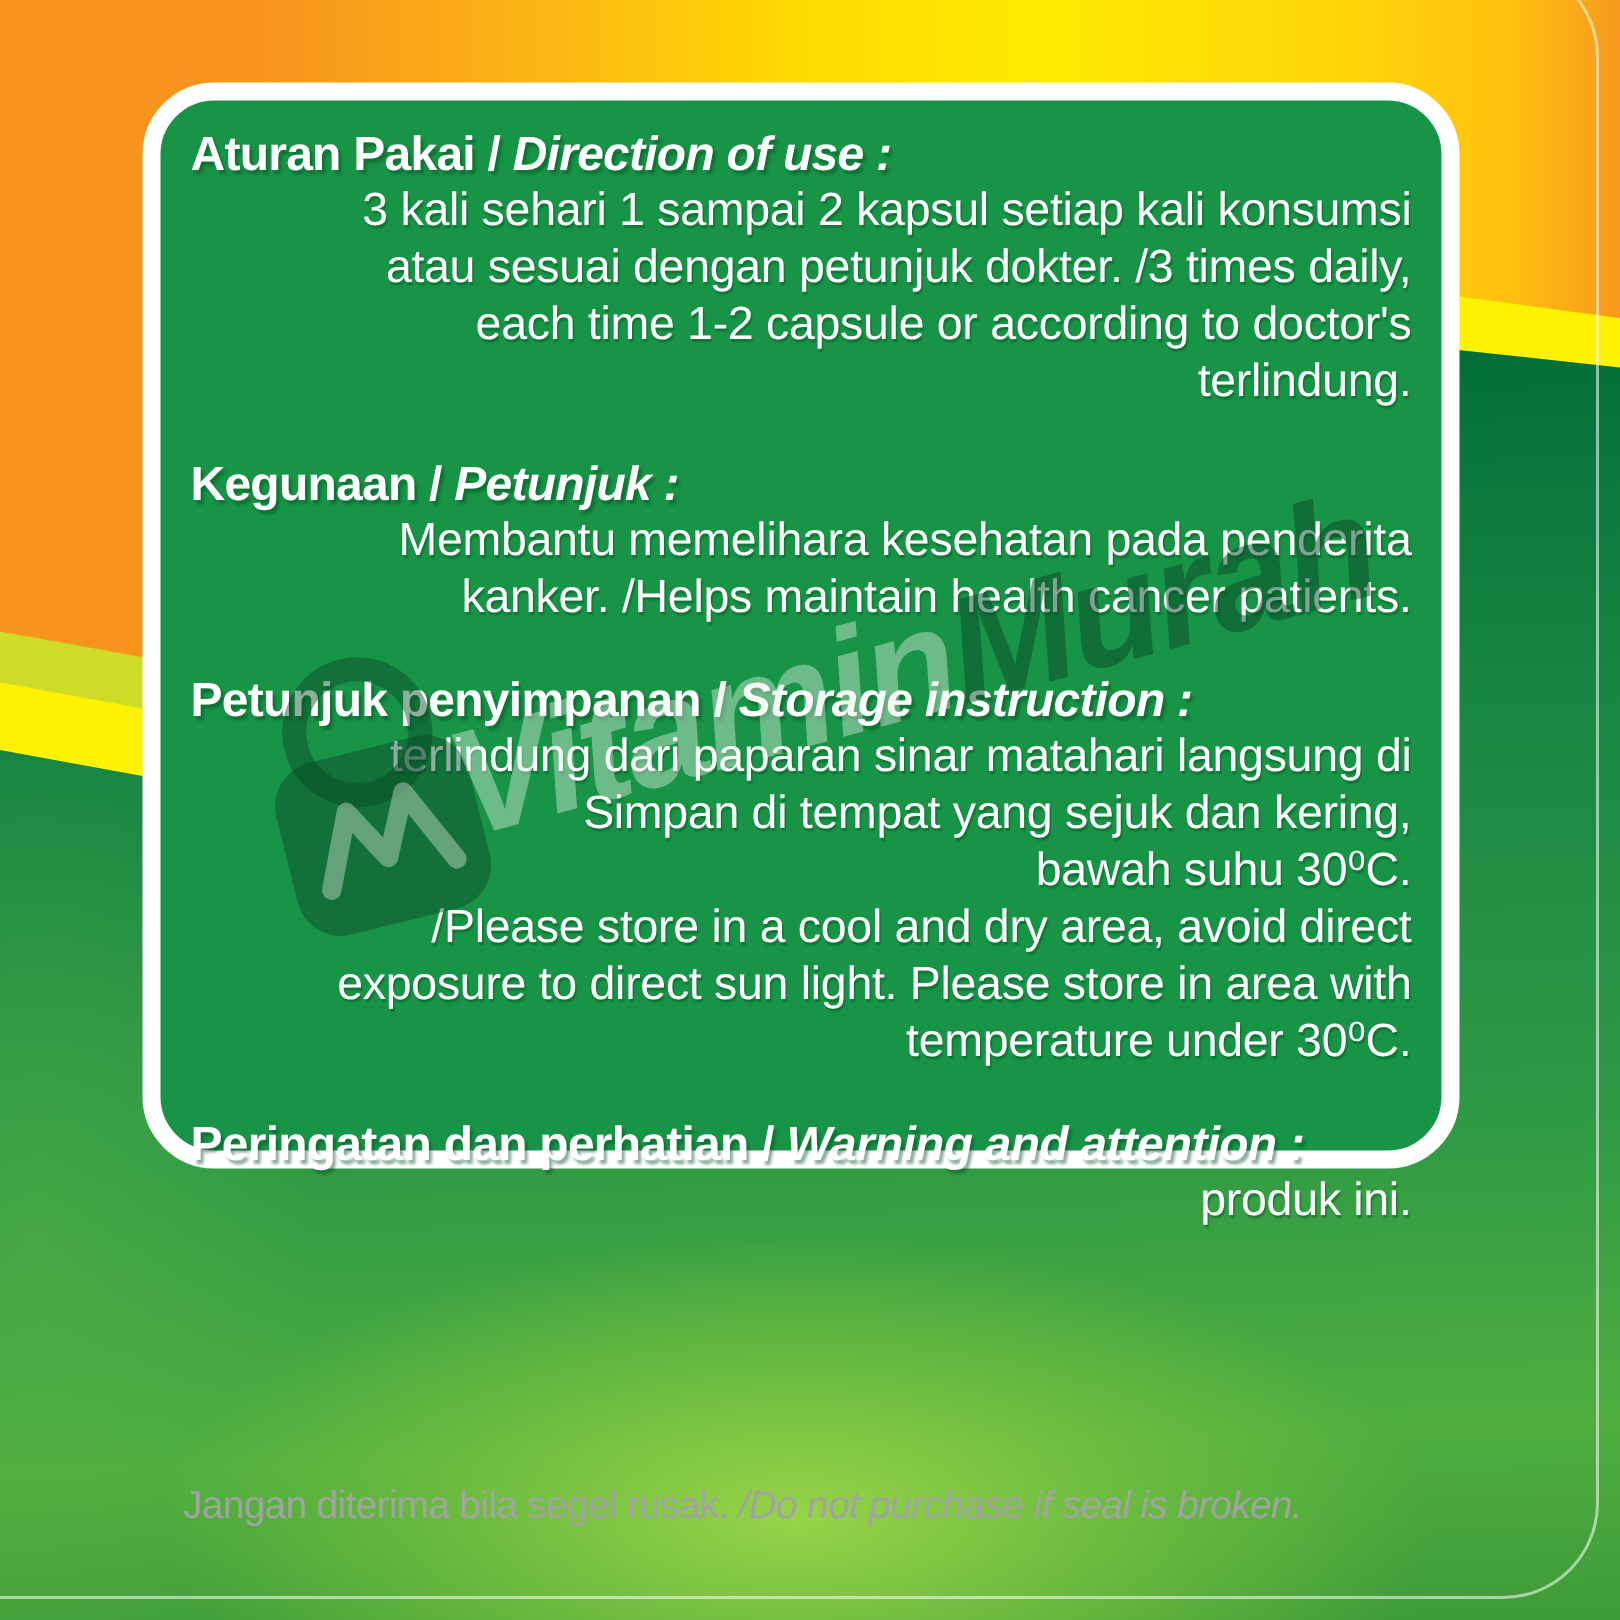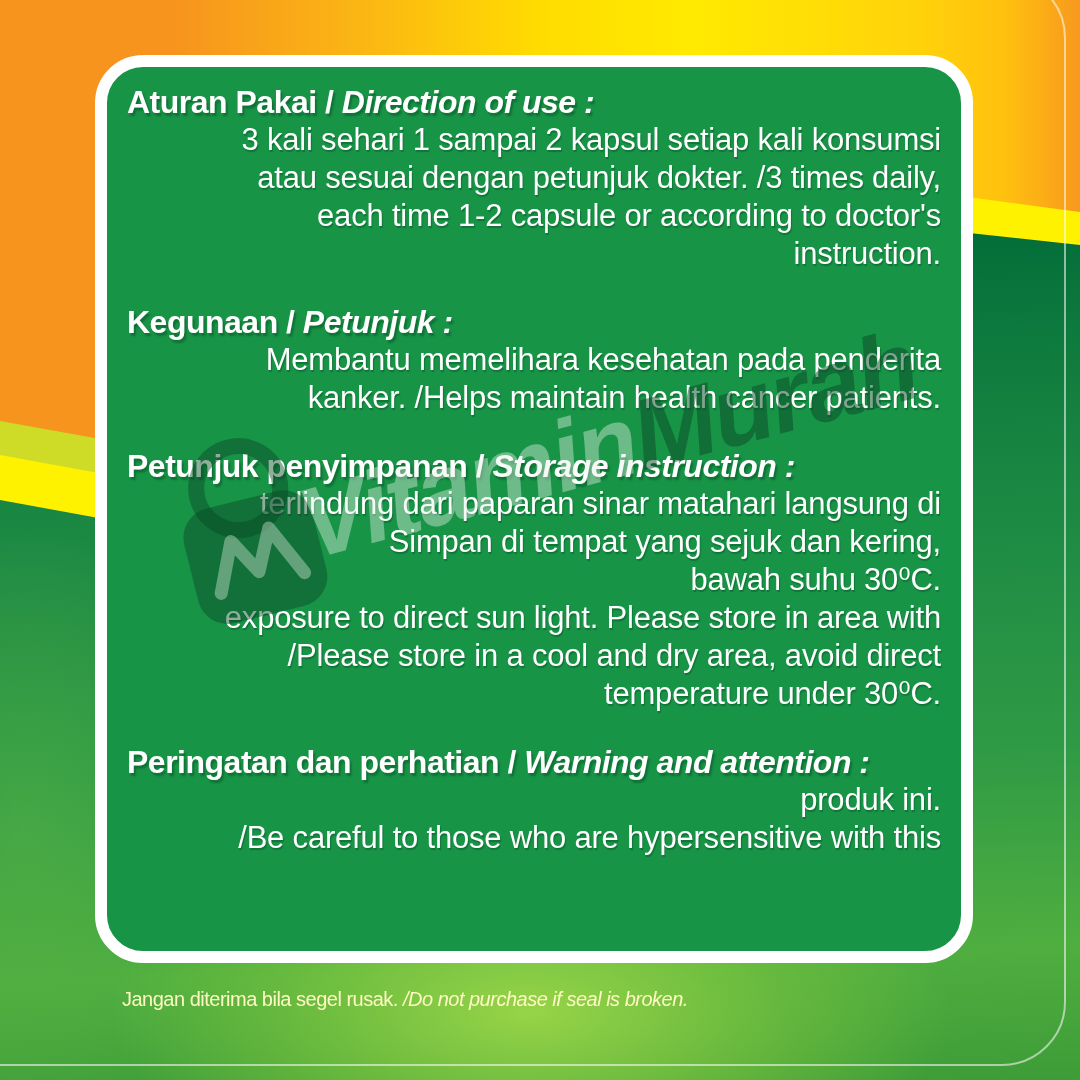--- a/index.html
+++ b/index.html
@@ -25,21 +25,21 @@
     background:
       radial-gradient(ellipse 540px 240px at 530px 1012px,
         rgba(155,214,72,.95) 0%,rgba(122,196,62,.55) 48%,rgba(122,196,62,0) 78%),
       radial-gradient(ellipse 260px 430px at 25px 830px,
         rgba(90,180,70,.45) 0%,rgba(90,180,70,0) 72%);}
   .outline-rect{position:absolute;z-index:6;left:-320px;top:-26px;
     width:1386px;height:1092px;border:2px solid rgba(255,255,255,.55);
     border-radius:64px;}
 
   
-  .card{position:absolute;z-index:10;left:95px;top:55px;width:878px;height:908px;
+  .card{position:absolute;z-index:10;left:95px;top:55px;width:878px;height:724px;
     background:#189447;border:12px solid #ffffff;border-radius:48px;
     padding:16px 20px 0 20px;}
   .sec{margin-bottom:30px;}
   .heading,.line{color:#ffffff;line-height:38px;}
   .heading{font-size:32px;font-weight:bold;letter-spacing:-0.5px;
     text-shadow:2px 3px 2px rgba(0,70,30,.45);}
   .h-id{font-style:normal;}
   .h-en{font-style:italic;}
   .line{font-size:31px;letter-spacing:-0.2px;
     text-shadow:1px 2px 1px rgba(0,70,30,.40);text-align:right;}
@@ -53,21 +53,21 @@
     transform:rotate(-14deg);}
   .wm-text{position:absolute;left:308px;top:468px;width:760px;height:160px;
     transform:rotate(-15deg);transform-origin:0 50%;
     font-size:100px;font-weight:bold;font-style:italic;white-space:nowrap;
     letter-spacing:-2px;}
   .wm-light{color:rgba(232,240,232,.42);}
   .wm-dark{color:rgba(8,72,38,.50);}
 
   
   .footer-note{position:absolute;z-index:15;left:122px;top:988px;width:860px;
-    color:#fef9c3;font-size:20px;letter-spacing:-0.5px;white-space:nowrap;}
+    color:#a3a3a3;font-size:26px;letter-spacing:-0.5px;white-space:nowrap;}
   .fn-id{font-style:normal;}
   .fn-en{font-style:italic;}
 </style>
 </head>
 <body>
 
 <div class="stage">
 
   <div class="bg-top"></div>
   <div class="bg-green"></div>
@@ -76,40 +76,39 @@
   <div class="bg-glow"></div>
   <div class="outline-rect"></div>
 
   <div class="card">
     <div id="sections">
         <section class="sec">
           <h2 class="heading"><span class="h-id">Aturan Pakai / </span><span class="h-en">Direction of use :</span></h2>
           <div class="line"><span class="seg-r">3 kali sehari 1 sampai 2 kapsul setiap kali konsumsi</span></div>
           <div class="line"><span class="seg-r">atau sesuai dengan petunjuk dokter. </span><span class="seg-i">/3 times daily,</span></div>
           <div class="line"><span class="seg-i">each time 1-2 capsule or according to doctor's</span></div>
-          <div class="line"><span class="seg-i">instruction.</span></div>
+          <div class="line"><span class="seg-i">terlindung.</span></div>
         </section>
         <section class="sec">
           <h2 class="heading"><span class="h-id">Kegunaan / </span><span class="h-en">Petunjuk :</span></h2>
           <div class="line"><span class="seg-r">Membantu memelihara kesehatan pada penderita</span></div>
           <div class="line"><span class="seg-r">kanker. </span><span class="seg-i">/Helps maintain health cancer patients.</span></div>
         </section>
         <section class="sec">
           <h2 class="heading"><span class="h-id">Petunjuk penyimpanan / </span><span class="h-en">Storage instruction :</span></h2>
           <div class="line"><span class="seg-r">terlindung dari paparan sinar matahari langsung di</span></div>
           <div class="line"><span class="seg-r">Simpan di tempat yang sejuk dan kering,</span></div>
           <div class="line"><span class="seg-r">bawah suhu 30⁰C.</span></div>
+          <div class="line"><span class="seg-i">/Please store in a cool and dry area, avoid direct</span></div>
           <div class="line"><span class="seg-i">exposure to direct sun light. Please store in area with</span></div>
-          <div class="line"><span class="seg-i">/Please store in a cool and dry area, avoid direct</span></div>
           <div class="line"><span class="seg-i">temperature under 30⁰C.</span></div>
         </section>
         <section class="sec">
           <h2 class="heading"><span class="h-id">Peringatan dan perhatian / </span><span class="h-en">Warning and attention :</span></h2>
           <div class="line"><span class="seg-r">produk ini.</span></div>
-          <div class="line"><span class="seg-i">/Be careful to those who are hypersensitive with this</span></div>
         </section>
       </div>
   </div>
 
   <div class="watermark">
     <svg class="wm-logo" viewBox="0 0 160 205">
       <circle cx="80" cy="62" r="42" fill="none" stroke="rgba(8,72,38,.45)" stroke-width="16"></circle>
       <rect x="14" y="74" width="132" height="118" rx="30" fill="rgba(8,72,38,.45)"></rect>
       <path d="M38,160 L60,112 L80,148 L100,108 L124,160" fill="none" stroke="rgba(235,242,235,.38)" stroke-width="13" stroke-linecap="round" stroke-linejoin="round"></path>
     </svg>

